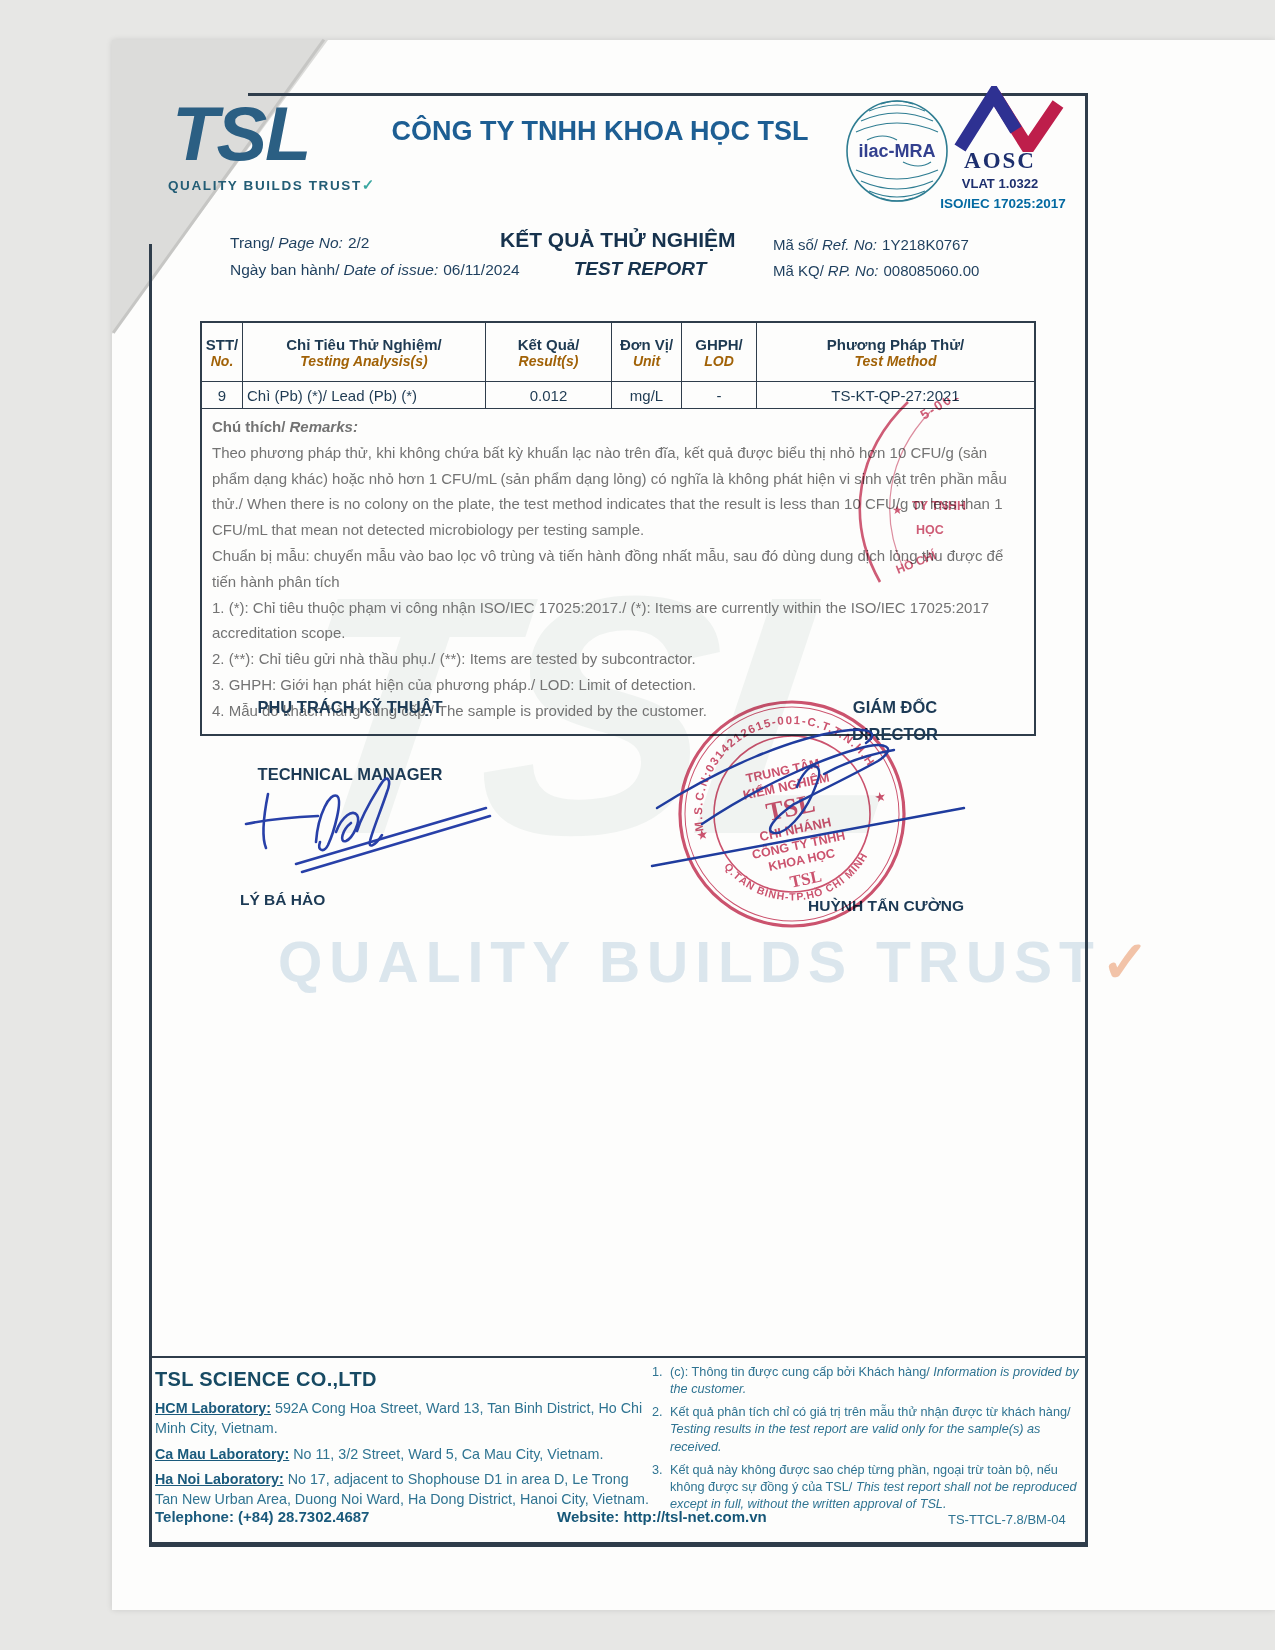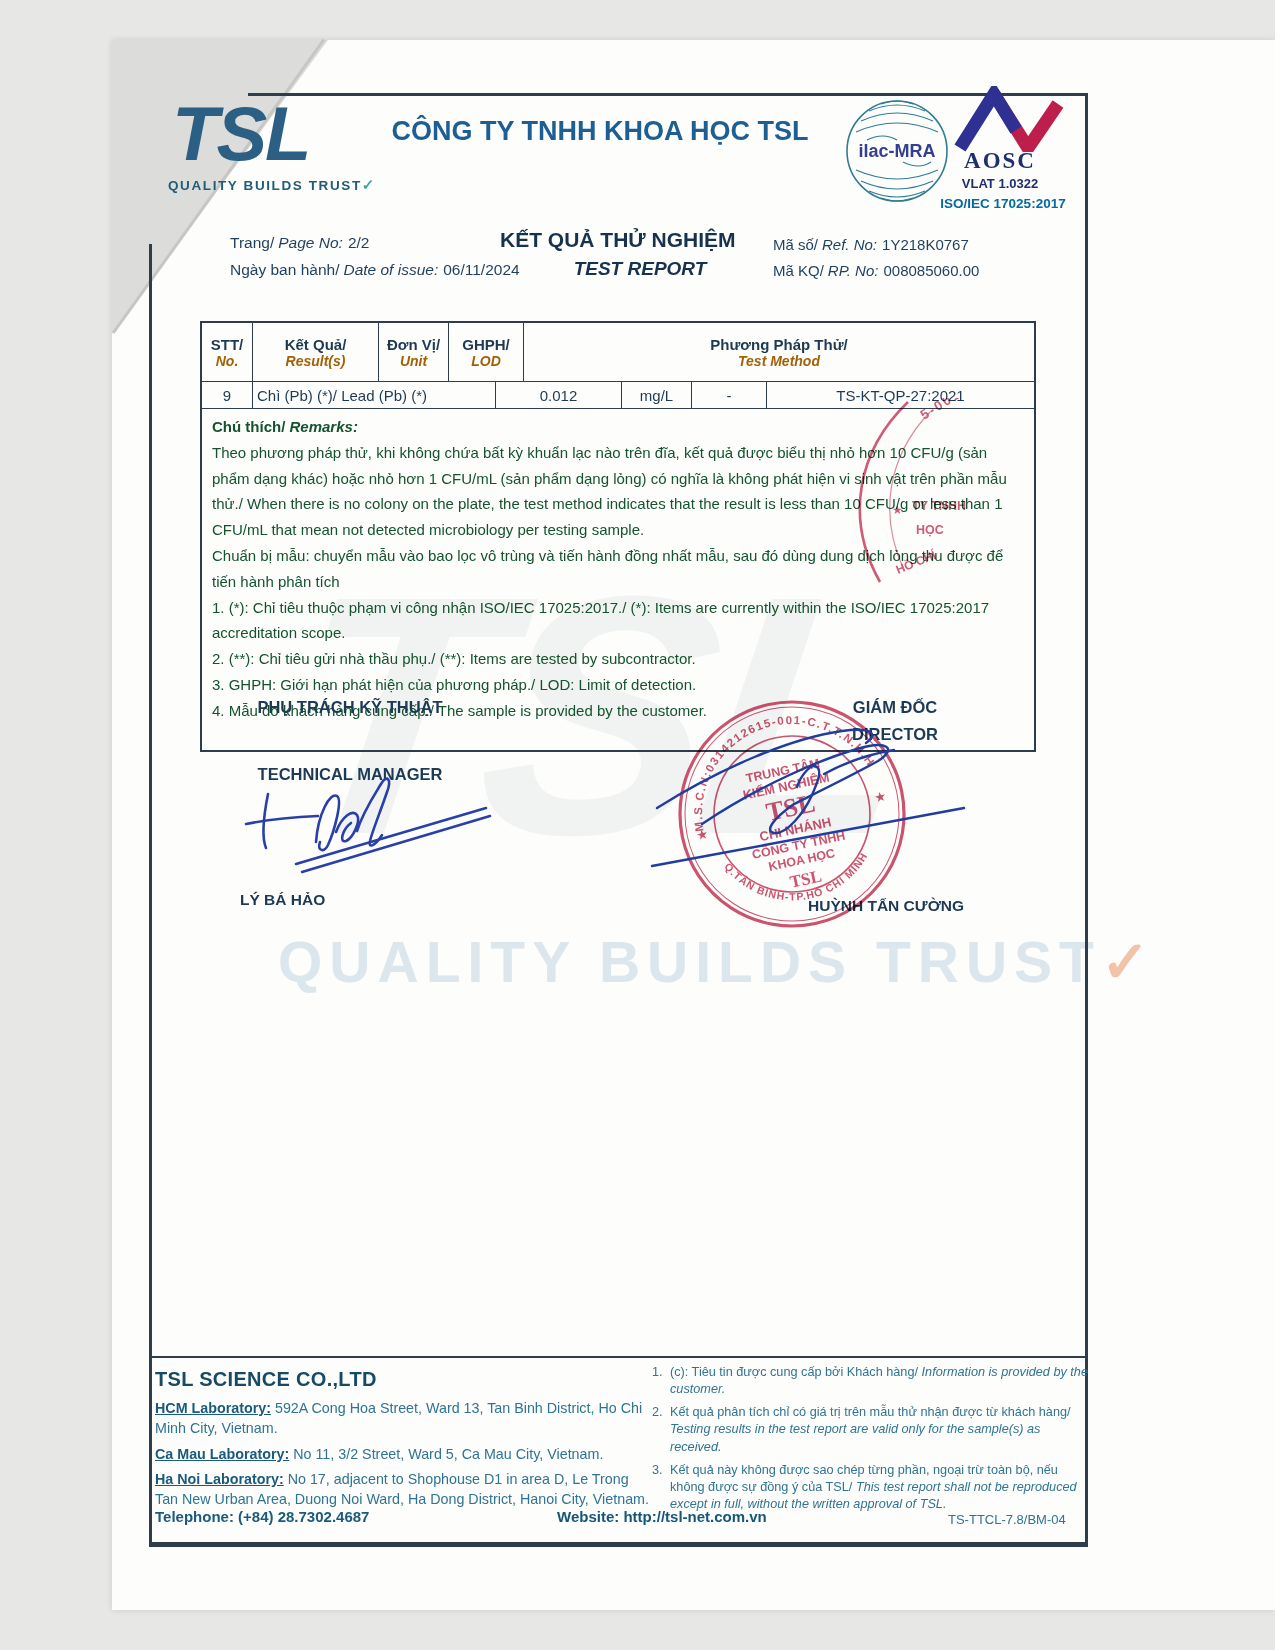--- a/index.html
+++ b/index.html
@@ -46,26 +46,26 @@
   .m-title-en { left:500px; top:258px; width:280px; text-align:center; font-size:19px; font-weight:bold; font-style:italic; color:#16324d; }
   .m-ref { left:773px; top:236px; font-size:15px; }
   .m-rp { left:773px; top:262px; font-size:15px; }
 
   
   .tablebox { position:absolute; left:200px; top:321px; width:836px; border:2px solid #2f3d4b; z-index:6; background:transparent; }
   .trow { display:flex; }
   .thead .cell { height:58px; display:flex; flex-direction:column; justify-content:center; align-items:center; }
   .cell { border-right:1.5px solid #2f3d4b; }
   .cell:last-child { border-right:none; }
-  .c0 { width:51px; } .c1 { width:243px; } .c2 { width:126px; } .c3 { width:70px; } .c4 { width:75px; } .c5 { flex:1; }
+  .c0 { width:41px; } .c1 { width:243px; } .c2 { width:126px; } .c3 { width:70px; } .c4 { width:75px; } .c5 { flex:1; }
   .hvi { font-size:15px; font-weight:bold; color:#1e3a52; }
   .hen { font-size:14px; font-style:italic; font-weight:bold; color:#a16207; }
   .tdata .cell { height:27px; display:flex; align-items:center; justify-content:center; font-size:15px; color:#1e3a52; border-top:1.5px solid #2f3d4b; }
   .tdata .c1 { justify-content:flex-start; padding-left:4px; }
-  .remarks { border-top:1.5px solid #2f3d4b; padding:5px 10px 26px 10px; color:#14532d; font-size:15px; line-height:1.72; }
+  .remarks { border-top:1.5px solid #2f3d4b; padding:5px 10px 10px 10px; color:#737373; font-size:15px; line-height:1.72; }
   .remarks .title { font-weight:bold; }
   .remarks .title i { font-style:italic; }
 
   
   .sig-title { position:absolute; z-index:6; text-align:center; font-weight:bold; color:#1c3a55; font-size:16.5px; }
   .t-left-vi { left:235px; top:698px; width:230px; }
   .t-left-en { left:235px; top:765px; width:230px; }
   .t-right-vi { left:800px; top:698px; width:190px; }
   .t-right-en { left:800px; top:725px; width:190px; }
   .sig-name { position:absolute; z-index:7; font-weight:bold; color:#1c3a55; font-size:15.5px; }
@@ -143,20 +143,24 @@
   <div class="meta m-title-vi">KẾT QUẢ THỬ NGHIỆM</div>
   <div class="meta m-title-en">TEST REPORT</div>
   <div class="meta m-ref"><span class="vi">Mã số/</span><i class="en">Ref. No:</i><span class="val">1Y218K0767</span></div>
   <div class="meta m-rp"><span class="vi">Mã KQ/</span><i class="en">RP. No:</i><span class="val">008085060.00</span></div>
 
   <div class="tablebox">
     <div class="trow thead">
       <div class="cell c0">
           <span class="hvi">STT/</span>
           <span class="hen">No.</span>
+        </div>
+      <div class="cell c1">
+          <span class="hvi">Chỉ Tiêu Thử Nghiệm/</span>
+          <span class="hen">Testing Analysis(s)</span>
         </div>
       <div class="cell c2">
           <span class="hvi">Kết Quả/</span>
           <span class="hen">Result(s)</span>
         </div>
       <div class="cell c3">
           <span class="hvi">Đơn Vị/</span>
           <span class="hen">Unit</span>
         </div>
       <div class="cell c4">
@@ -250,21 +254,21 @@
   <div class="f-labs">
     <div class="f-lab"><b>HCM Laboratory:</b> <span>592A Cong Hoa Street, Ward 13, Tan Binh District, Ho Chi Minh City, Vietnam.</span></div>
     <div class="f-lab"><b>Ca Mau Laboratory:</b> <span>No 11, 3/2 Street, Ward 5, Ca Mau City, Vietnam.</span></div>
     <div class="f-lab"><b>Ha Noi Laboratory:</b> <span>No 17, adjacent to Shophouse D1 in area D, Le Trong Tan New Urban Area, Duong Noi Ward, Ha Dong District, Hanoi City, Vietnam.</span></div>
   </div>
   <div class="f-phone"><span>Telephone:</span> <span>(+84) 28.7302.4687</span></div>
   <div class="f-web"><span>Website:</span> <span>http://tsl-net.com.vn</span></div>
   <div class="f-notes">
     <div class="f-note">
         <span class="num">1.</span>
-        <span><span>(c): Tiêu tin được cung cấp bởi Khách hàng/</span> <i>Information is provided by the customer.</i></span>
+        <span><span>(c): Thông tin được cung cấp bởi Khách hàng/</span> <i>Information is provided by the customer.</i></span>
       </div>
     <div class="f-note">
         <span class="num">2.</span>
         <span><span>Kết quả phân tích chỉ có giá trị trên mẫu thử nhận được từ khách hàng/</span> <i>Testing results in the test report are valid only for the sample(s) as received.</i></span>
       </div>
     <div class="f-note">
         <span class="num">3.</span>
         <span><span>Kết quả này không được sao chép từng phần, ngoại trừ toàn bộ, nếu không được sự đồng ý của TSL/</span> <i>This test report shall not be reproduced except in full, without the written approval of TSL.</i></span>
       </div>
   </div>

